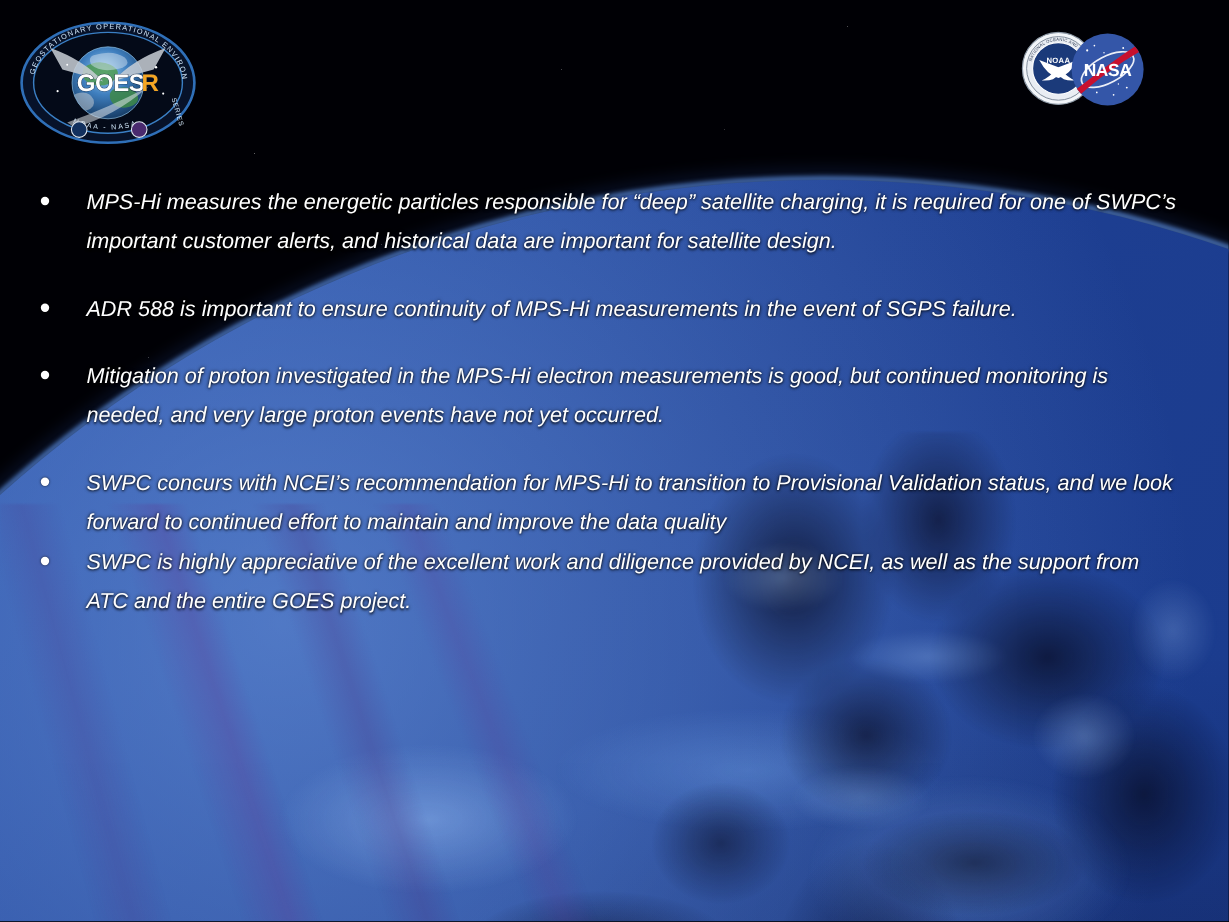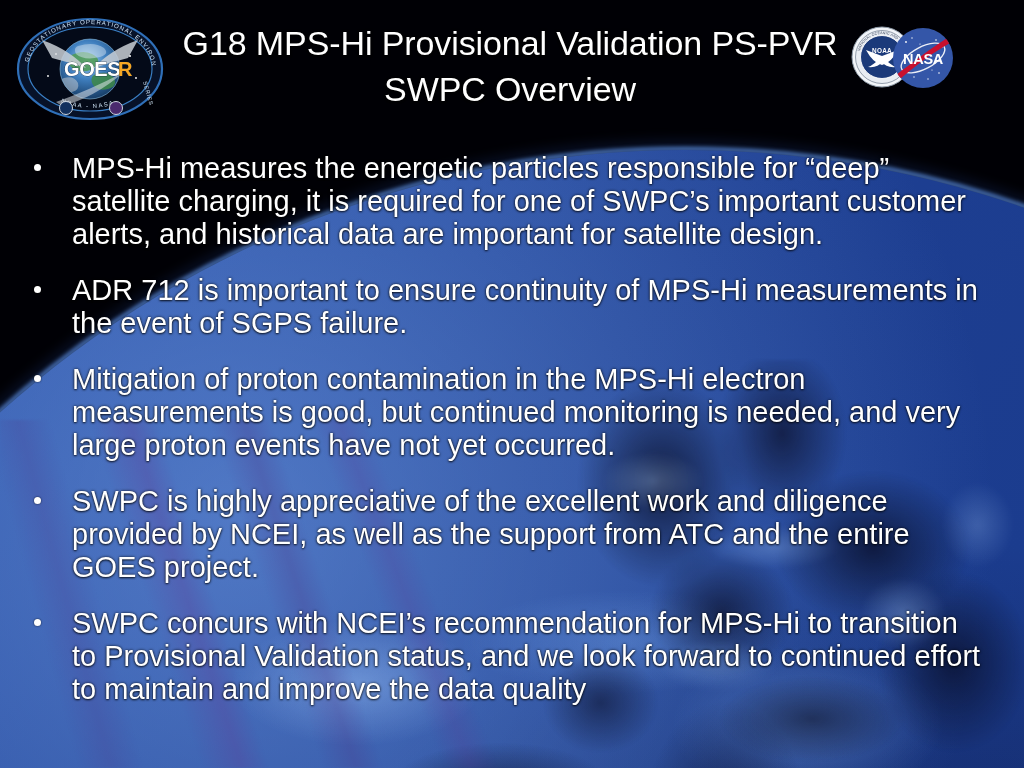--- a/index.html
+++ b/index.html
@@ -190,24 +190,25 @@
     left:0; top:152px;
     width:1024px;
     z-index:6;
   }
   .bullet{
     position:relative;
     padding-left:72px;
     padding-right:38px;
     margin-bottom:22px;
     color:#ffffff;
-    font-size:29px;
+    font-size:18px;
     line-height:33px;
     font-weight:400;
     text-shadow:0 0 3px rgba(0,0,0,.80), 0 1px 2px rgba(0,0,0,.65);
+    font-style:italic;
   }
   .bullet .dot{
     position:absolute;
     left:34px; top:12px;
     width:7px; height:7px;
     border-radius:50%;
     background:#ffffff;
     box-shadow:0 0 2px rgba(0,0,0,.8);
   }
   .bullet .txt{ display:block; }
@@ -332,47 +333,43 @@
           <circle cx="40" cy="43" r=".6" fill="#fff"></circle>
 
         <ellipse cx="31" cy="31" rx="24" ry="11" fill="none" stroke="#ffffff" stroke-width="1.4" opacity=".9" transform="rotate(-28 31 31)"></ellipse>
 
         <path d="M4,48 C20,36 40,20 60,8 L58,16 C40,26 22,40 8,52 Z" fill="#c8102e"></path>
       </g>
       <text x="31" y="36.5" text-anchor="middle" font-size="14.5" font-weight="bold" fill="#ffffff" font-family="Liberation Sans, sans-serif" letter-spacing="-.3">NASA</text>
     </svg>
   </div>
 
-  <div class="title">
-    <span class="title-line l1">G18 MPS-Hi Provisional Validation PS-PVR</span>
-    <span class="title-line l2">SWPC Overview</span>
-  </div>
 
   <div class="body">
 
     <div class="bullet b1">
       <span class="dot"></span>
       <span class="txt">MPS-Hi measures the energetic particles responsible for “deep” satellite charging, it is required for one of SWPC’s important customer alerts, and historical data are important for satellite design.</span>
     </div>
 
     <div class="bullet b2">
       <span class="dot"></span>
-      <span class="txt">ADR 712 is important to ensure continuity of MPS-Hi measurements in the event of SGPS failure.</span>
+      <span class="txt">ADR 588 is important to ensure continuity of MPS-Hi measurements in the event of SGPS failure.</span>
     </div>
 
     <div class="bullet b3">
       <span class="dot"></span>
-      <span class="txt">Mitigation of proton contamination in the MPS-Hi electron measurements is good, but continued monitoring is needed, and very large proton events have not yet occurred.</span>
-    </div>
-
+      <span class="txt">Mitigation of proton investigated in the MPS-Hi electron measurements is good, but continued monitoring is needed, and very large proton events have not yet occurred.</span>
+    </div>
+
+
+    <div class="bullet b6">
+      <span class="dot"></span>
+      <span class="txt">SWPC concurs with NCEI’s recommendation for MPS-Hi to transition to Provisional Validation status, and we look forward to continued effort to maintain and improve the data quality</span>
+    </div>
 
     <div class="bullet b5">
       <span class="dot"></span>
       <span class="txt">SWPC is highly appreciative of the excellent work and diligence provided by NCEI, as well as the support from ATC and the entire GOES project.</span>
-    </div>
-
-    <div class="bullet b6">
-      <span class="dot"></span>
-      <span class="txt">SWPC concurs with NCEI’s recommendation for MPS-Hi to transition to Provisional Validation status, and we look forward to continued effort to maintain and improve the data quality</span>
     </div>
 
   </div>
 </div>
 
 </body></html>

